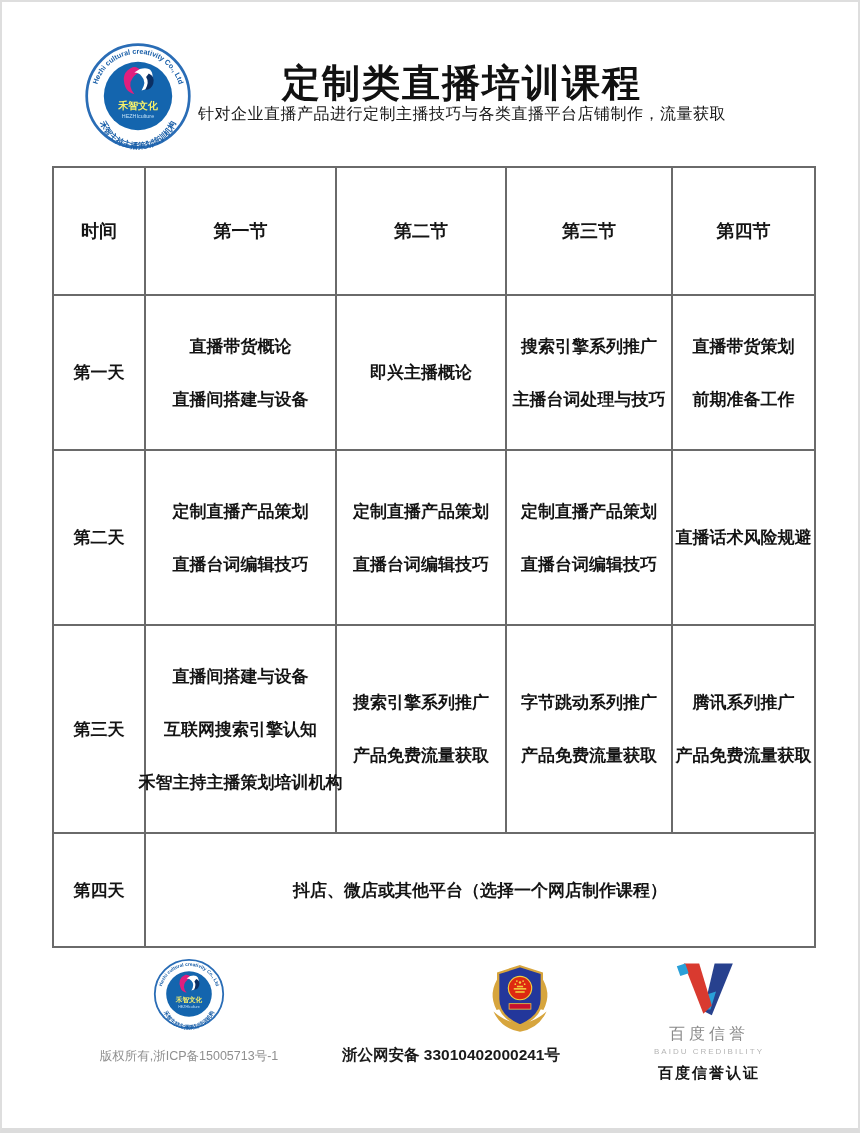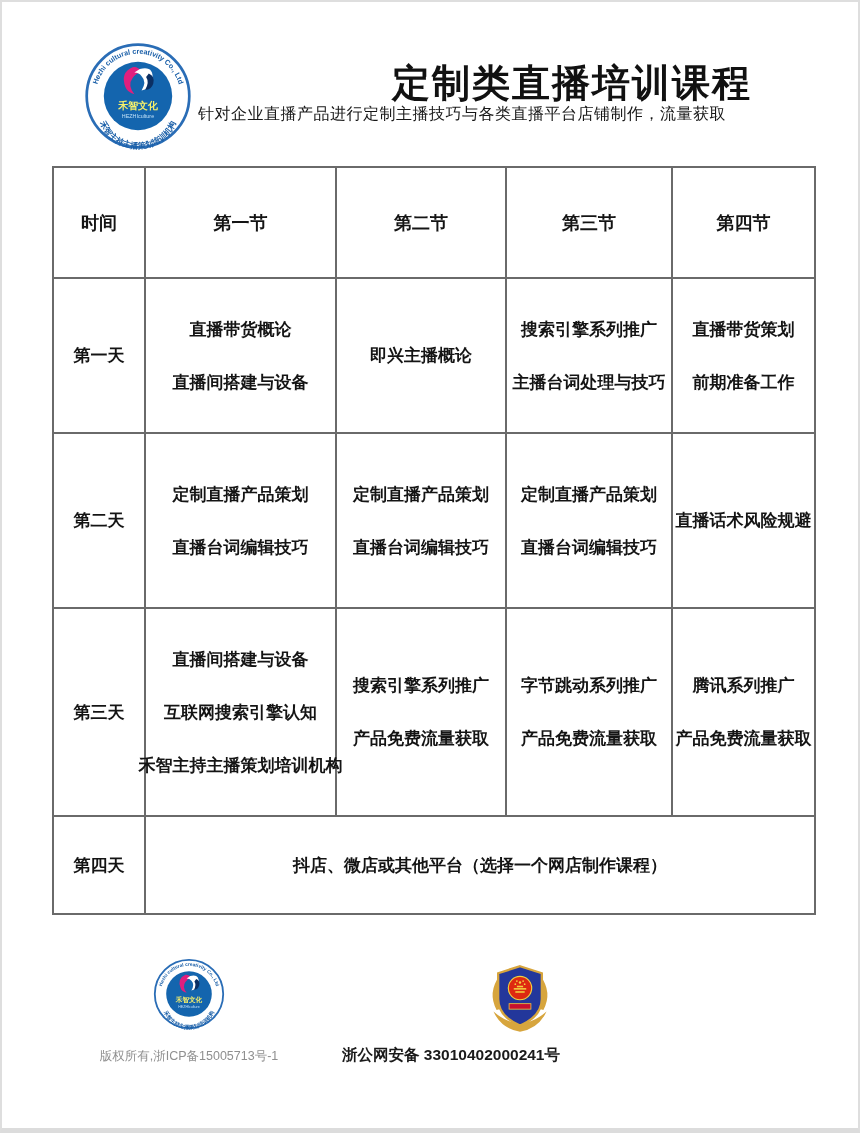--- a/index.html
+++ b/index.html
@@ -5,21 +5,21 @@
   html,body{margin:0;padding:0;background:#f4f4f4;}
   .page{
     position:relative;width:860px;height:1133px;margin:0 auto;
     background:#ffffff;box-sizing:border-box;
     border:2px solid #dedede;border-bottom:5px solid #dcdcdc;
     font-family:"Liberation Sans", sans-serif;color:#141414;overflow:hidden;
   }
   
   .logo-header{position:absolute;left:82px;top:40px;width:108px;height:108px;}
   .page-title{
-    position:absolute;left:170px;top:56px;width:580px;text-align:right;
+    position:absolute;left:170px;top:56px;width:580px;text-align:center;
     font-size:38px;font-weight:bold;letter-spacing:2px;color:#111;
   }
   .page-subtitle{
     position:absolute;left:120px;top:102px;width:680px;text-align:center;
     font-size:16px;font-weight:normal;letter-spacing:.5px;color:#161616;
   }
   
   table.course{
     position:absolute;left:50px;top:164px;width:762px;
     border-collapse:collapse;table-layout:fixed;
@@ -77,21 +77,21 @@
 
   <table class="course">
     <colgroup>
       <col style="width:92px">
         <col style="width:191px">
         <col style="width:170px">
         <col style="width:166px">
         <col style="width:143px">
     </colgroup>
     <tbody>
-        <tr style="height:111px">
+        <tr style="height:128px">
       <th>时间</th>
       <th>第一节</th>
       <th>第二节</th>
       <th>第三节</th>
       <th>第四节</th>
     </tr>
     <tr style="height:155px">
       <td class="day">第一天</td>
       <td>
             <div class="lines">
@@ -164,21 +164,21 @@
               <span>产品免费流量获取</span>
       </div>
           </td>
       <td>
             <div class="lines">
         <span>腾讯系列推广</span>
               <span>产品免费流量获取</span>
       </div>
           </td>
     </tr>
-    <tr style="height:98px">
+    <tr style="height:114px">
       <td class="day">第四天</td>
       <td class="merged" colspan="4">
         <span>抖店、微店或其他平台（选择一个网店制作课程）</span>
       </td>
     </tr>
   </tbody>
     </table>
 
   <div class="f-block f-left">
     <svg width="72" height="72" viewBox="0 0 120 120">
@@ -224,14 +224,25 @@
           <circle cx="54" cy="27" r="1.1"></circle>
         <rect x="42" y="36" width="16" height="2"></rect>
         <rect x="44" y="40" width="12" height="2"></rect>
         <rect x="46" y="33" width="8" height="2"></rect>
       </g>
       <rect x="36" y="56" width="28" height="7" fill="#c8102e" stroke="#f3d03e" stroke-width="1"></rect>
     </svg>
     <div class="police-text">浙公网安备 33010402000241号</div>
   </div>
 
+  <div class="f-block f-right">
+    <svg width="72" height="56" viewBox="0 0 100 80">
+      <polygon points="58,2 84,2 54,76 42,70" fill="#27418e"></polygon>
+      <polygon points="48,46 60,42 52,68 42,68" fill="#2aa0d8"></polygon>
+      <polygon points="14,2 36,2 54,62 42,74" fill="#d93a2f"></polygon>
+      <polygon points="4,6 16,2 21,16 9,20" fill="#2aa0d8"></polygon>
+    </svg>
+    <div class="baidu-cn">百度信誉</div>
+    <div class="baidu-en">BAIDU CREDIBILITY</div>
+    <div class="baidu-cert">百度信誉认证</div>
+  </div>
 
 </div>
 
 </body></html>

